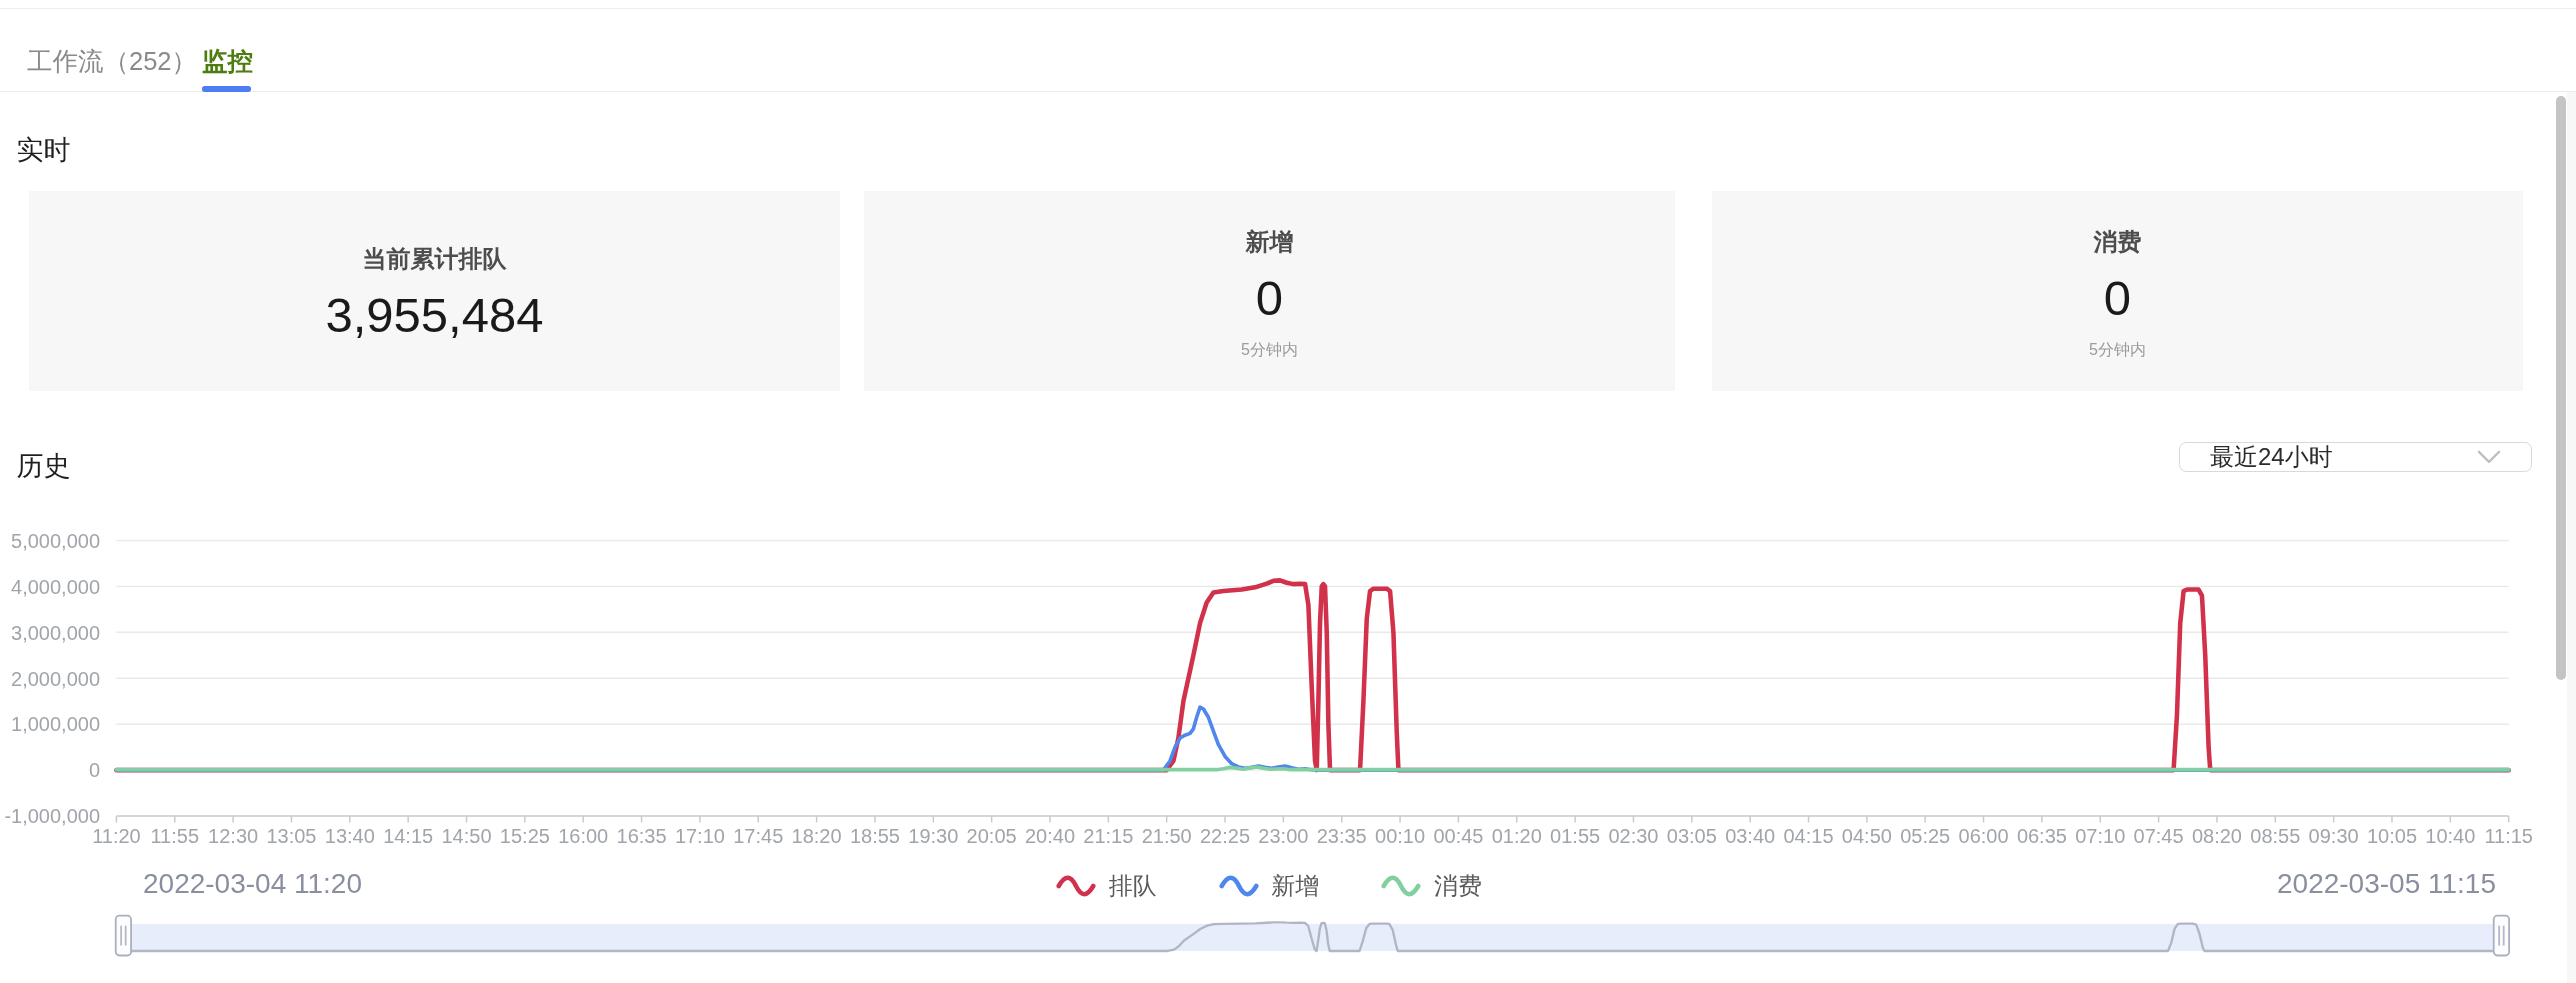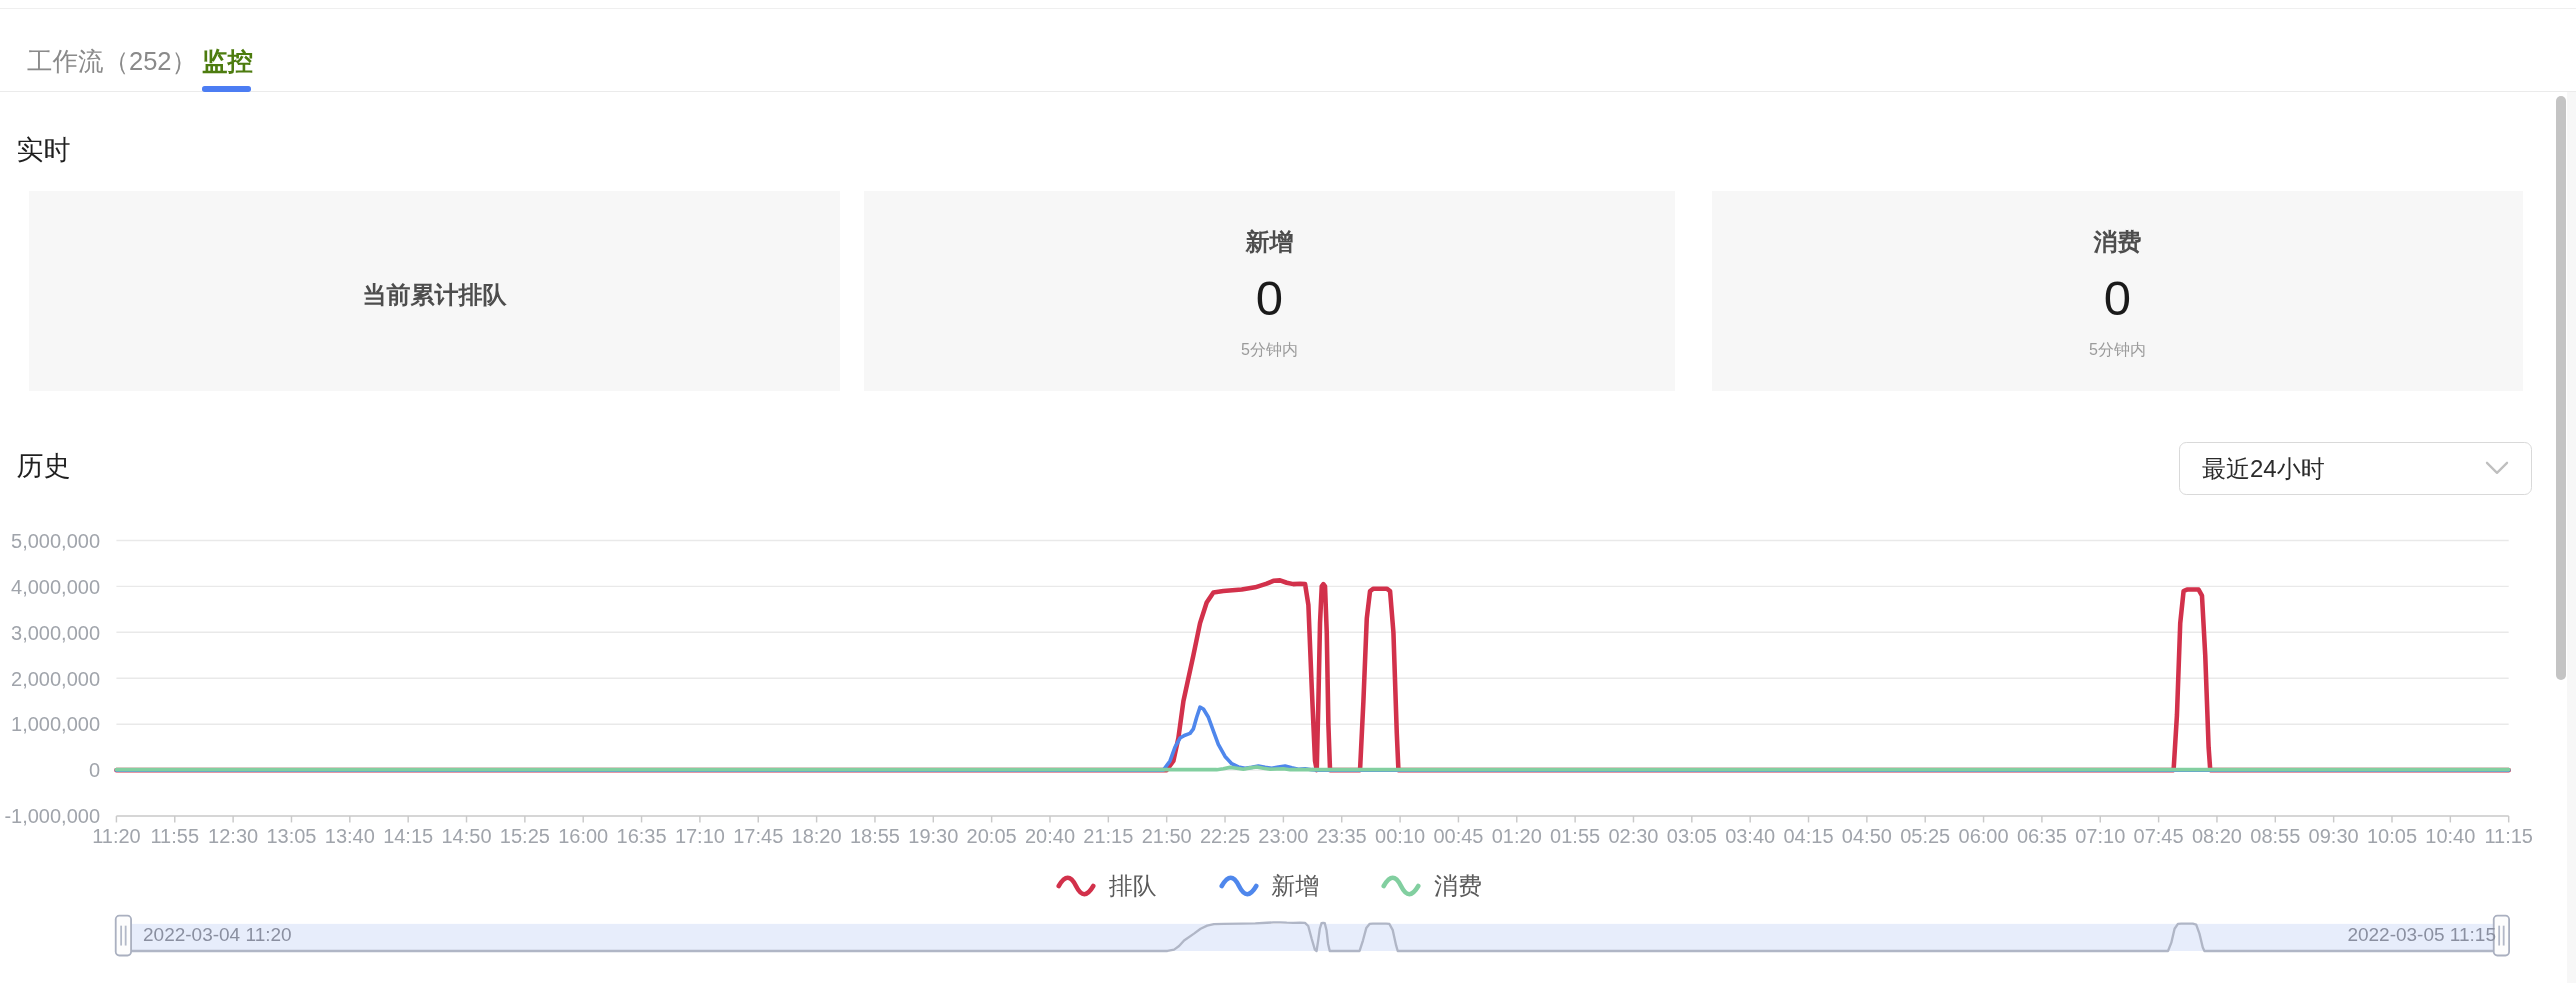--- a/index.html
+++ b/index.html
@@ -21,32 +21,32 @@
   .h-history  { top:448px; left:16.4px; }
 
   
   .card { top:191px; height:200px; width:811px; background:#f7f7f7; display:flex; flex-direction:column; align-items:center; justify-content:center; padding-top:7.3px; }
   .card1 { left:29px; } .card2 { left:864px; } .card3 { left:1712px; }
   .card-title { font-size:24px; font-weight:700; color:#4d4d4d; line-height:36px; }
   .card-value { font-size:49px; font-weight:400; color:#1a1a1a; line-height:65px; margin-top:5.5px; }
   .card-sub   { font-size:16px; color:#9b9b9b; line-height:31px; margin-top:3.6px; }
 
   
-  .range-select { top:442px; left:2179px; width:353px; height:53px; border:1.8px solid #d9d9d9; border-radius:7.3px;
-    background:#fff; display:flex; align-items:center; padding:0 22px; cursor:pointer; }
+  .range-select { top:442px; left:2179px; width:353px; height:30px; border:1.8px solid #d9d9d9; border-radius:7.3px;
+    background:#fff; display:flex; align-items:center; padding:0 30px; cursor:pointer; }
   .range-label { font-size:24px; color:#2b2b2b; flex:1; }
   .chev { width:24px; height:14.6px; }
 
   
   .chart-wrap { top:509px; left:0; width:2576px; height:364px; }
   .legend { top:866px; left:0; width:2538px; height:40px; display:flex; align-items:center; justify-content:center; gap:62px; }
   .legend-item { display:flex; align-items:center; gap:12.7px; cursor:pointer; }
   .legend-label { font-size:24px; color:#5a5a5a; }
   .slider-wrap { top:913px; left:0; width:2576px; height:47px; }
-  .slider-label { position:absolute; top:924px; font-size:19px; color:#8a8fa0; pointer-events:none;padding-left:13px; }
+  .slider-label { position:absolute; top:868px; font-size:28px; color:#8a8fa0; pointer-events:none;padding-left:13px; }
   .slider-label-start { left:130px; }
   .slider-label-end { left:2083px; width:413px; text-align:right; }
 
   
   .scroll-gutter { top:92px; right:0; width:9px; height:891px; background:#f7f7f7; }
   .scroll-thumb { top:96px; left:2556px; width:10px; height:584px; background:#c4c4c4; border-radius:5.5px; cursor:pointer; }
 
   text { font-family:"Liberation Sans", sans-serif; }
 </style>
 </head>
@@ -61,20 +61,21 @@
   <div class="tab tab-active">
     <span>监控</span>
   </div>
   <div class="tab-underline"></div>
 </div>
 
 <div class="abs section-heading h-realtime">实时</div>
 
 <div class="abs card card1">
   <div class="card-title">当前累计排队</div>
+  <div class="card-value">3,955,484</div>
 </div>
 <div class="abs card card2">
   <div class="card-title">新增</div>
   <div class="card-value">0</div>
   <div class="card-sub">5分钟内</div>
 </div>
 <div class="abs card card3">
   <div class="card-title">消费</div>
   <div class="card-value">0</div>
   <div class="card-sub">5分钟内</div>

